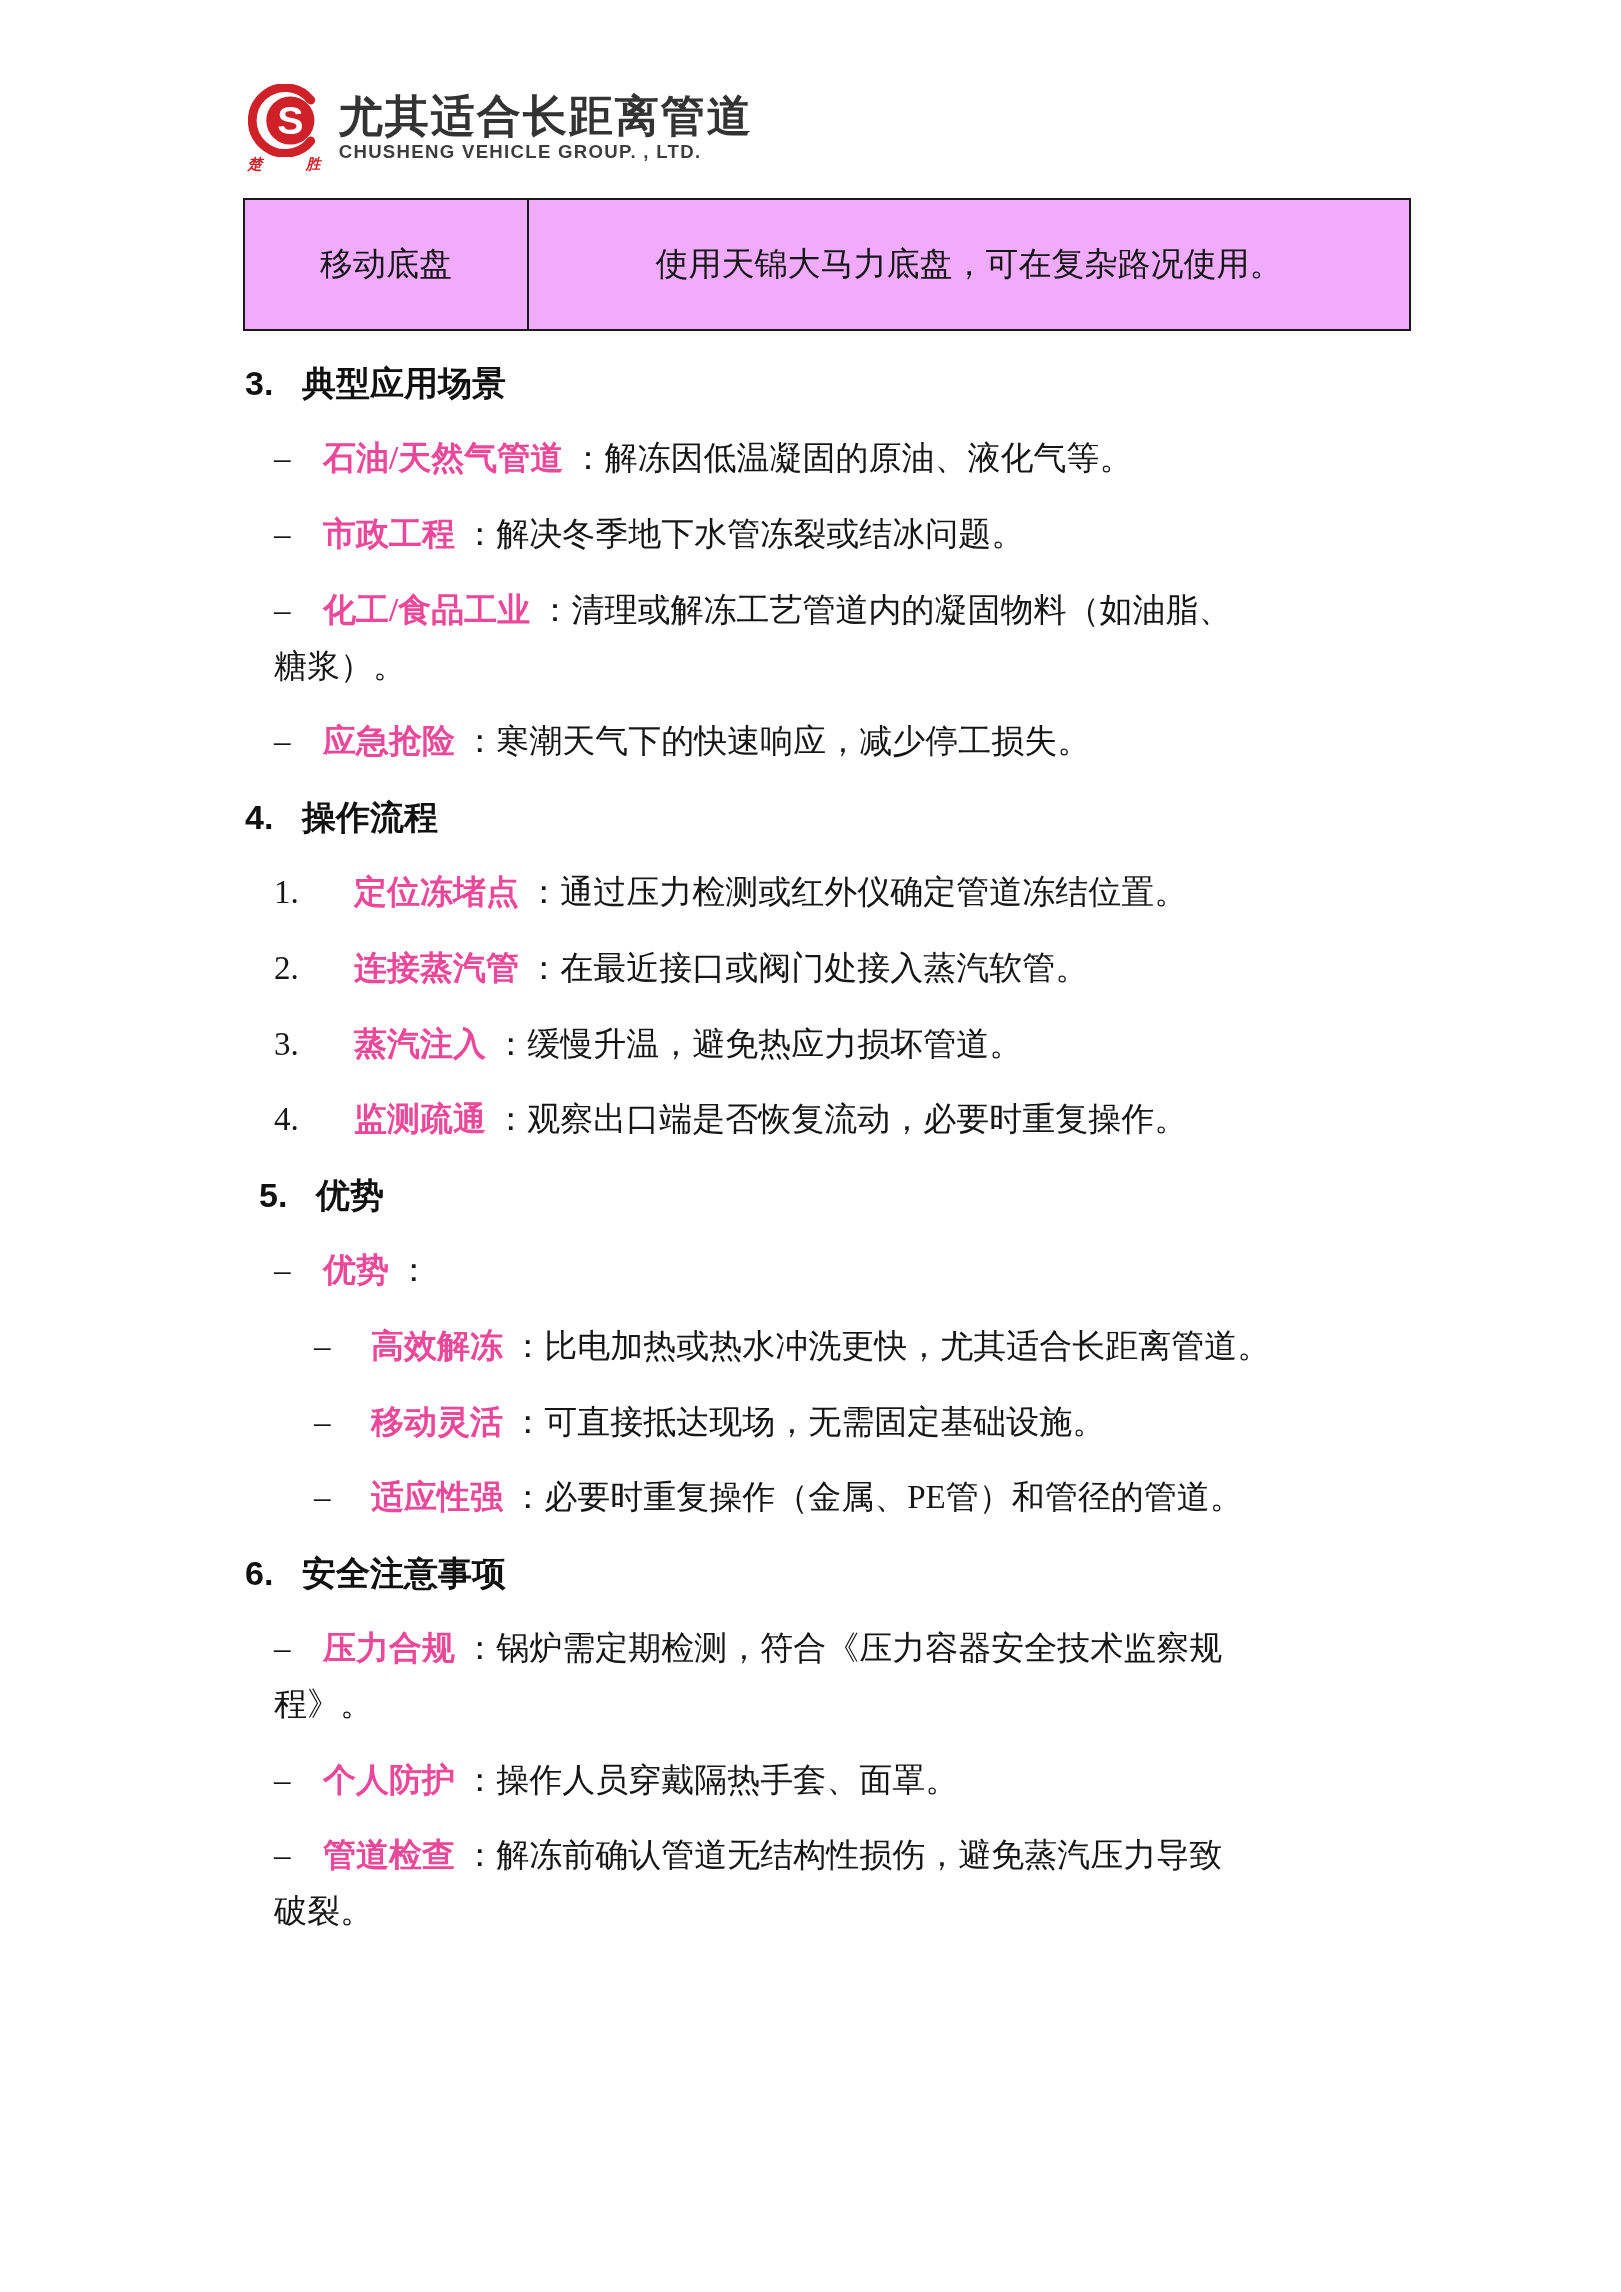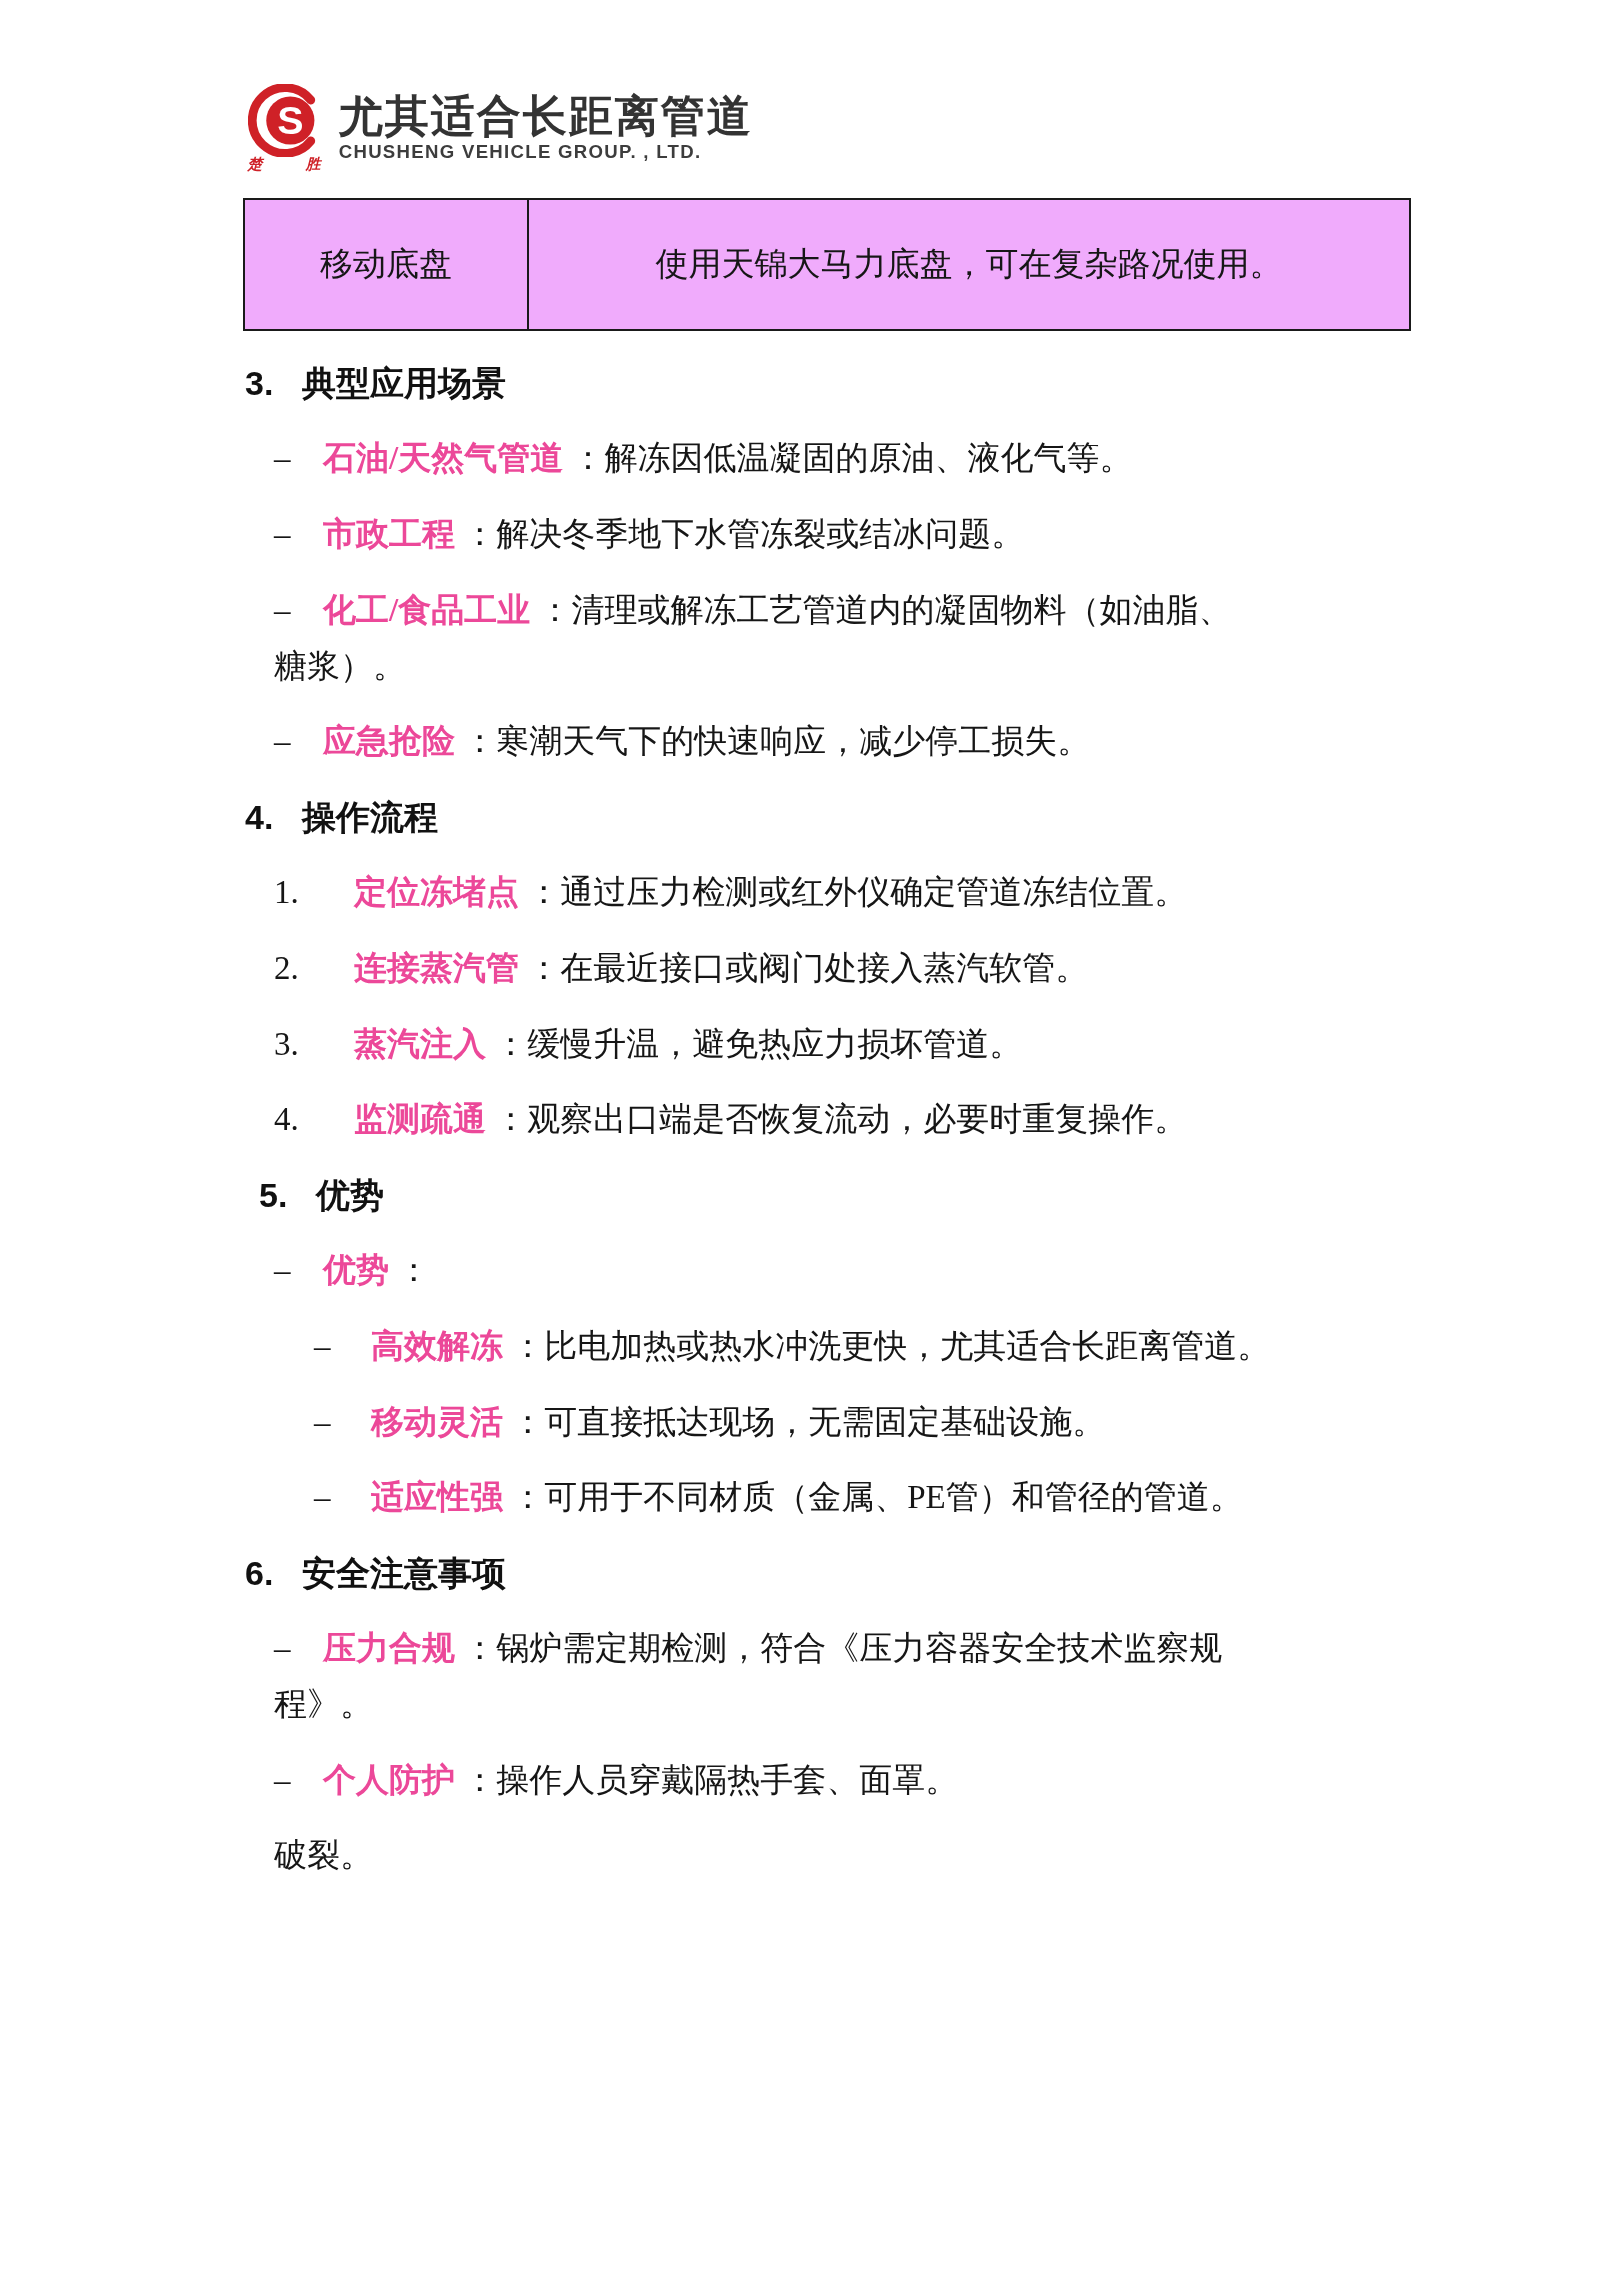--- a/index.html
+++ b/index.html
@@ -201,35 +201,36 @@
 
     <div class="para sub">
       <div class="line"><span class="dash-marker">–</span><span class="term">高效解冻</span><span> ：</span><span>比电加热或热水冲洗更快，尤其适合长距离管道。</span></div>
     </div>
 
     <div class="para sub">
       <div class="line"><span class="dash-marker">–</span><span class="term">移动灵活</span><span> ：</span><span>可直接抵达现场，无需固定基础设施。</span></div>
     </div>
 
     <div class="para sub">
-      <div class="line"><span class="dash-marker">–</span><span class="term">适应性强</span><span> ：</span><span>可用于不同材质（金属、PE管）和管径的管道。</span></div>
+      <div class="line"><span class="dash-marker">–</span><span class="term">适应性强</span><span> ：</span><span>必要时重复操作（金属、PE管）和管径的管道。</span></div>
     </div>
 
     <div class="heading">
       <span class="hnum">6.</span><span>安全注意事项</span>
     </div>
 
     <div class="para">
       <div class="line"><span class="dash-marker">–</span><span class="term">压力合规</span><span> ：</span><span>锅炉需定期检测，符合《压力容器安全技术监察规</span></div>
       <div class="line">程》。</div>
     </div>
 
     <div class="para">
       <div class="line"><span class="dash-marker">–</span><span class="term">个人防护</span><span> ：</span><span>操作人员穿戴隔热手套、面罩。</span></div>
     </div>
 
     <div class="para">
+      <div class="line"><span class="dash-marker">–</span><span class="term">管道检查</span><span> ：</span><span>解冻前确认管道无结构性损伤，避免蒸汽压力导致</span></div>
       <div class="line">破裂。</div>
     </div>
 
   </div>
 </div>
 
 
 </body></html>

